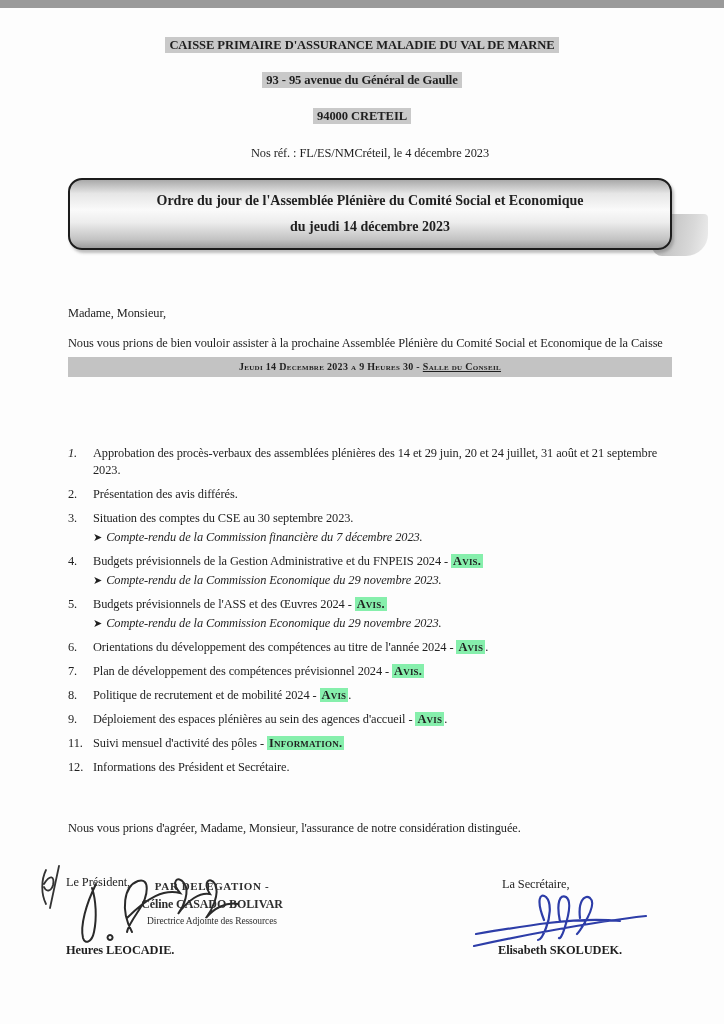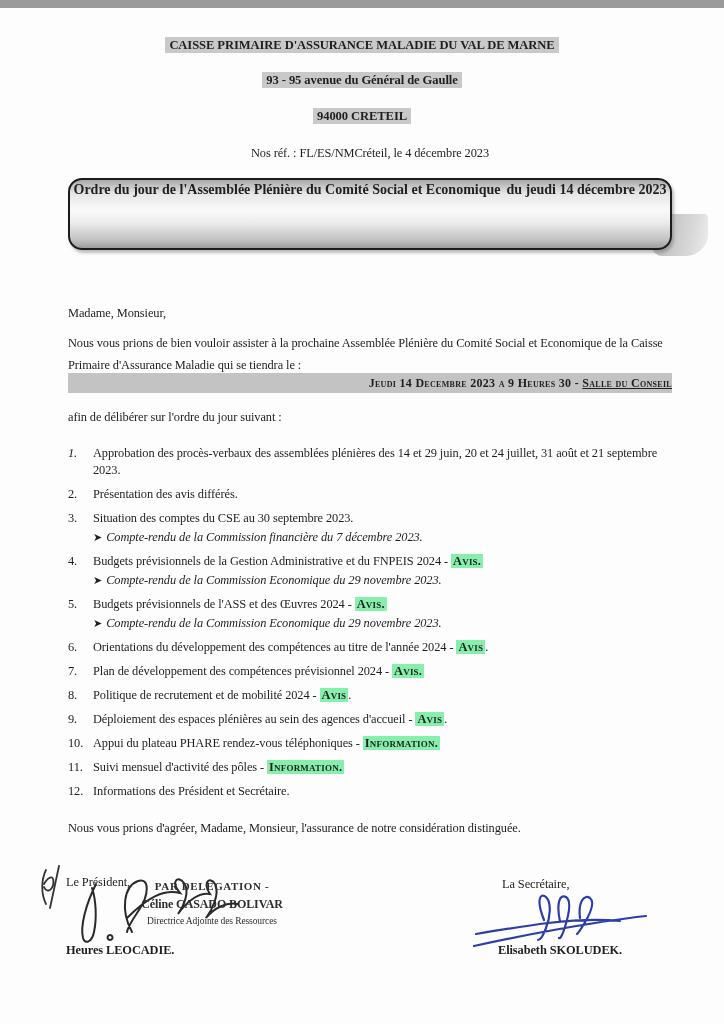--- a/index.html
+++ b/index.html
@@ -17,28 +17,28 @@
   .title-shadow{
     position:absolute; top:206px; left:652px; width:56px; height:42px;
     background:linear-gradient(100deg,#b5b5b5,#d9d9d9 70%,#eeeeee);
     border-radius:0 4px 22px 10px;
   }
   .title-box{
     position:absolute; top:170px; left:68px; width:600px; height:68px;
     border:2px solid #1c1c1c; border-radius:14px;
     background:linear-gradient(180deg,#a9a9a9 0%,#e6e6e6 20%,#fafafa 44%,#ededed 62%,#c2c2c2 88%,#9d9d9d 100%);
     text-align:center; font-weight:bold; font-size:14px; letter-spacing:0;
-    display:flex; flex-direction:row; justify-content:center; gap:6px;
+    display:flex; flex-direction:column; justify-content:center; gap:6px;
     box-shadow:2px 3px 3px rgba(110,110,110,.45);
   }
   .salutation{position:absolute; top:297px; left:68px;}
   .intro{position:absolute; top:324px; left:68px; width:604px; line-height:22px;}
   .band{
-    position:absolute; top:365px; left:68px; width:604px; height:20px;
-    background:#c3c3c3; text-align:right; font-weight:bold; font-size:12px;
+    position:absolute; top:349px; left:68px; width:604px; height:20px;
+    background:#c3c3c3; text-align:center; font-weight:bold; font-size:10px;
     font-variant:small-caps; letter-spacing:0.3px; line-height:20px;
   }
   .band .loc{text-decoration:underline;}
   .lead{position:absolute; top:401px; left:68px;}
   .agenda{position:absolute; top:437px; left:68px; width:608px;}
   .item{display:flex; margin-bottom:7px; line-height:17px;}
   .num{flex:0 0 25px;}
   .num.italic{font-style:italic;}
   .itembody{flex:1;}
   .badge{
@@ -83,21 +83,20 @@
     <div>Ordre du jour de l'Assemblée Plénière du Comité Social et Economique</div>
     <div>du jeudi 14 décembre 2023</div>
   </div>
 
   <p class="salutation">Madame, Monsieur,</p>
 
   <p class="intro">Nous vous prions de bien vouloir assister à la prochaine Assemblée Plénière du Comité Social et Economique de la Caisse Primaire d'Assurance Maladie qui se tiendra le :</p>
 
   <div class="band"><span>Jeudi 14 Decembre 2023 a 9 Heures 30 - </span><span class="loc">Salle du Conseil</span></div>
 
-  <p class="lead">afin de délibérer sur l'ordre du jour suivant :</p>
 
   <div class="agenda">
 
     <div class="item">
       <span class="num italic">1.</span>
       <span class="itembody"><span>Approbation des procès-verbaux des assemblées plénières des 14 et 29 juin, 20 et 24 juillet, 31 août et 21 septembre 2023.</span></span>
     </div>
 
     <div class="item">
       <span class="num">2.</span>
@@ -139,24 +138,20 @@
     <div class="item">
       <span class="num">8.</span>
       <span class="itembody"><span>Politique de recrutement et de mobilité 2024 - </span><span class="badge">Avis</span><span class="after">.</span></span>
     </div>
 
     <div class="item">
       <span class="num">9.</span>
       <span class="itembody"><span>Déploiement des espaces plénières au sein des agences d'accueil - </span><span class="badge">Avis</span><span class="after">.</span></span>
     </div>
 
-    <div class="item">
-      <span class="num">10.</span>
-      <span class="itembody"><span>Appui du plateau PHARE rendez-vous téléphoniques - </span><span class="badge">Information.</span></span>
-    </div>
 
     <div class="item">
       <span class="num">11.</span>
       <span class="itembody"><span>Suivi mensuel d'activité des pôles - </span><span class="badge">Information.</span></span>
     </div>
 
     <div class="item">
       <span class="num">12.</span>
       <span class="itembody"><span>Informations des Président et Secrétaire.</span></span>
     </div>

